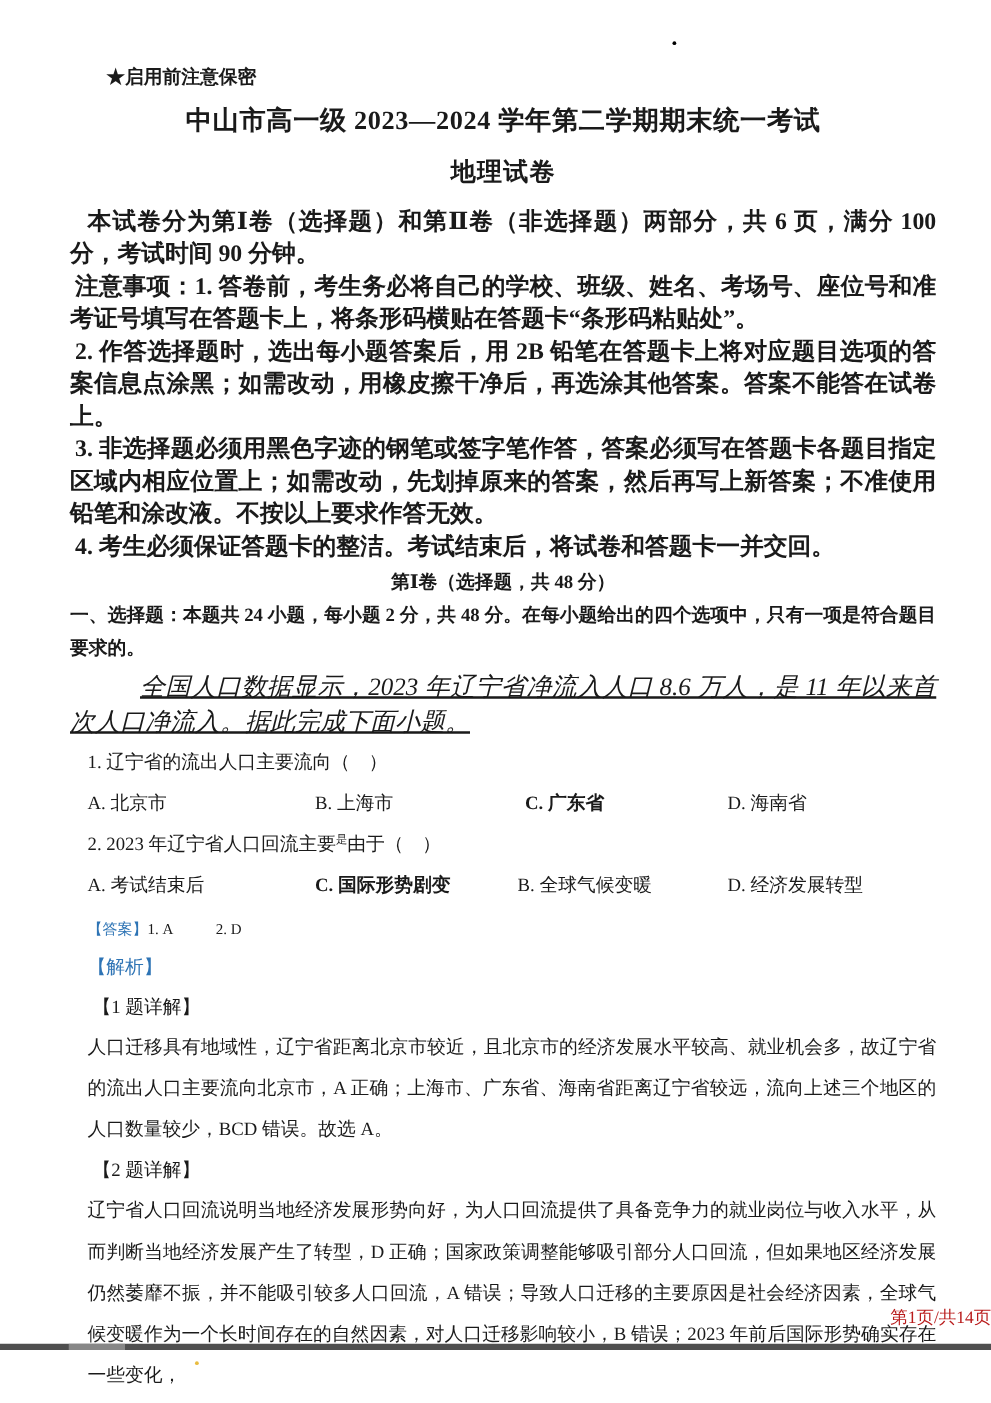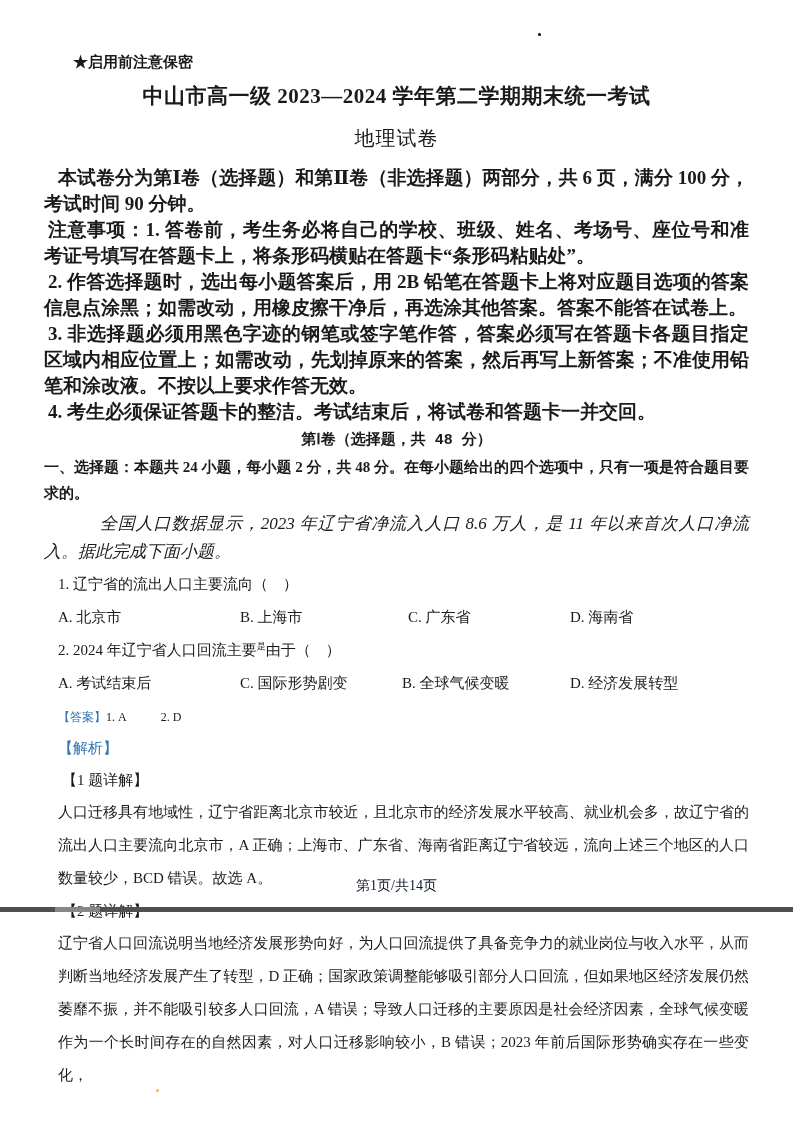--- a/index.html
+++ b/index.html
@@ -8,68 +8,68 @@
     --dot-yellow:#E9BC3F;
   }
   *{box-sizing:border-box;}
   html,body{margin:0;padding:0;}
   body{
     width:793px;height:1122px;background:#ffffff;
     font-family:"Liberation Serif","DejaVu Serif",serif;
     color:#1a1a1a;position:relative;overflow:hidden;
   }
   .page{
-    position:relative;width:793px;height:912px;
-    padding:52px 44px 0 44px;
+    position:relative;width:793px;height:1080px;
+    padding:52px 44px 0 56px;
   }
   .notice{
     font-size:15px;font-weight:bold;margin-left:29px;line-height:20px;
   }
   .title{
     text-align:center;font-size:21px;font-weight:bold;
     margin-top:10px;line-height:29px;letter-spacing:.5px;
   }
   .subtitle{
-    text-align:center;font-size:20px;font-weight:normal;
+    text-align:center;font-size:20px;font-weight:bold;
     margin-top:13px;margin-bottom:13px;line-height:28px;letter-spacing:1px;
   }
   .instr{font-size:19px;line-height:26px;text-align:justify;font-weight:bold;}
   .instr p{margin:0;text-indent:4px;}
   .instr p.intro{text-indent:14px;}
   .section-header{
-    text-align:center;font-size:15px;font-weight:bold;line-height:27px;margin-top:2px;font-family:Liberation Mono, monospace;
+    text-align:center;font-size:15px;font-weight:bold;line-height:27px;margin-top:2px;
   }
   .section-intro{
     margin:0;font-size:15px;font-weight:bold;line-height:26px;text-align:justify;
   }
   .stimulus{
-    margin:4px 0 2px 0;font-size:17px;line-height:28px;
-    text-indent:56px;font-style:italic;text-align:justify;
+    margin:4px 0 2px 0;font-size:20px;line-height:28px;
+    text-indent:56px;font-style:italic;text-align:justify;text-decoration:underline;
   }
   .qa{margin-left:14px;font-size:15px;}
   .qtext{margin:0;line-height:33px;}
   .options{display:flex;line-height:33px;}
   .opt{flex:0 0 auto;}
   .opt.o1{width:182px;}
   .opt.o2{width:168px;}
-  .opt.o3{width:162px;}
+  .opt.o3{width:162px;font-weight:bold;}
   .opt.o4{flex:1 1 auto;}
   .sup{font-size:9px;vertical-align:6px;line-height:0;}
   .answer-line{margin:2px 0 0 14px;font-size:12px;line-height:31px;}
   .ans{margin-right:34px;}
   .blue{color:var(--accent-blue);}
   .analysis{margin:0 0 0 14px;font-size:15px;line-height:31px;}
   .detail-label{margin:0 0 0 18px;font-size:15px;line-height:32px;}
   .exp{
     margin:0 0 0 14px;font-size:15px;line-height:33px;
     text-align:justify;
   }
   .footer{
     position:absolute;left:0;bottom:17px;width:793px;
-    text-align:center;font-size:14px;color:#0f172a;font-family:Liberation Serif, serif;
+    text-align:right;font-size:14px;color:#b91c1c;font-family:Liberation Serif, serif;
   }
   .dot-top{
     position:absolute;left:538px;top:33px;width:3px;height:3px;
     background:#000;border-radius:50%;
   }
   .dot-yellow{
     position:absolute;left:156px;top:1089px;width:3px;height:3px;
     background:var(--dot-yellow);border-radius:50%;
   }
   .bottom-bar{
@@ -113,21 +113,21 @@
     <div class="options">
       <span class="opt o1">A. 北京市</span>
       <span class="opt o2">B. 上海市</span>
       <span class="opt o3">C. 广东省</span>
       <span class="opt o4">D. 海南省</span>
     </div>
   </div>
 
   <div class="qa">
     <p class="qtext">
-      <span>2. 2024 年辽宁省人口回流主要</span><span class="sup">是</span><span>由于（　）</span>
+      <span>2. 2023 年辽宁省人口回流主要</span><span class="sup">是</span><span>由于（　）</span>
     </p>
     <div class="options">
       <span class="opt o1">A. 考试结束后</span>
       <span class="opt o3">C. 国际形势剧变</span>
       <span class="opt o2">B. 全球气候变暖</span>
       <span class="opt o4">D. 经济发展转型</span>
     </div>
   </div>
 
   <p class="answer-line">

